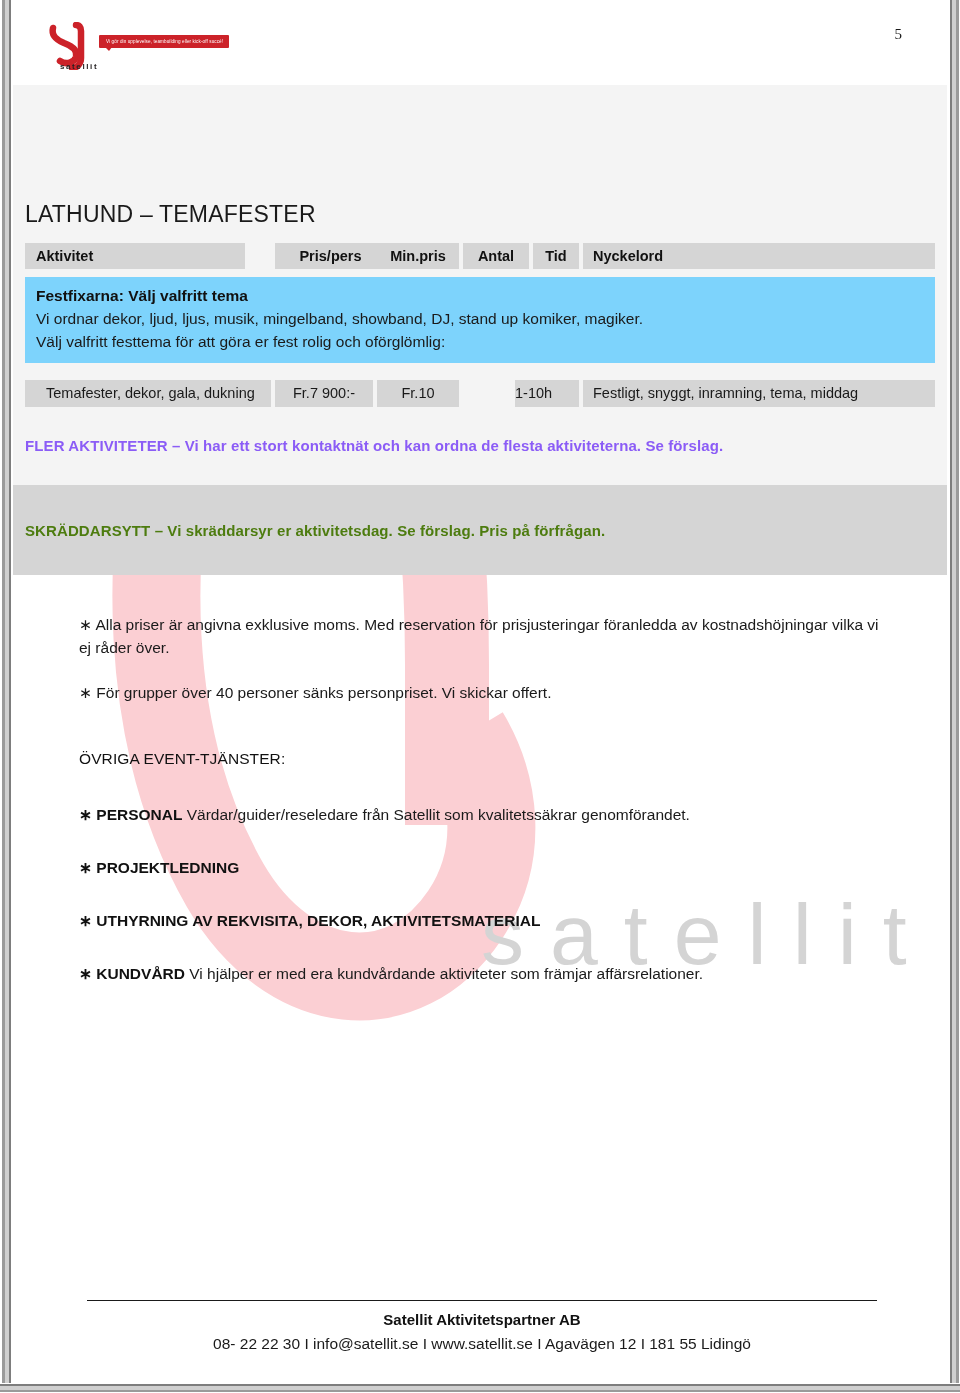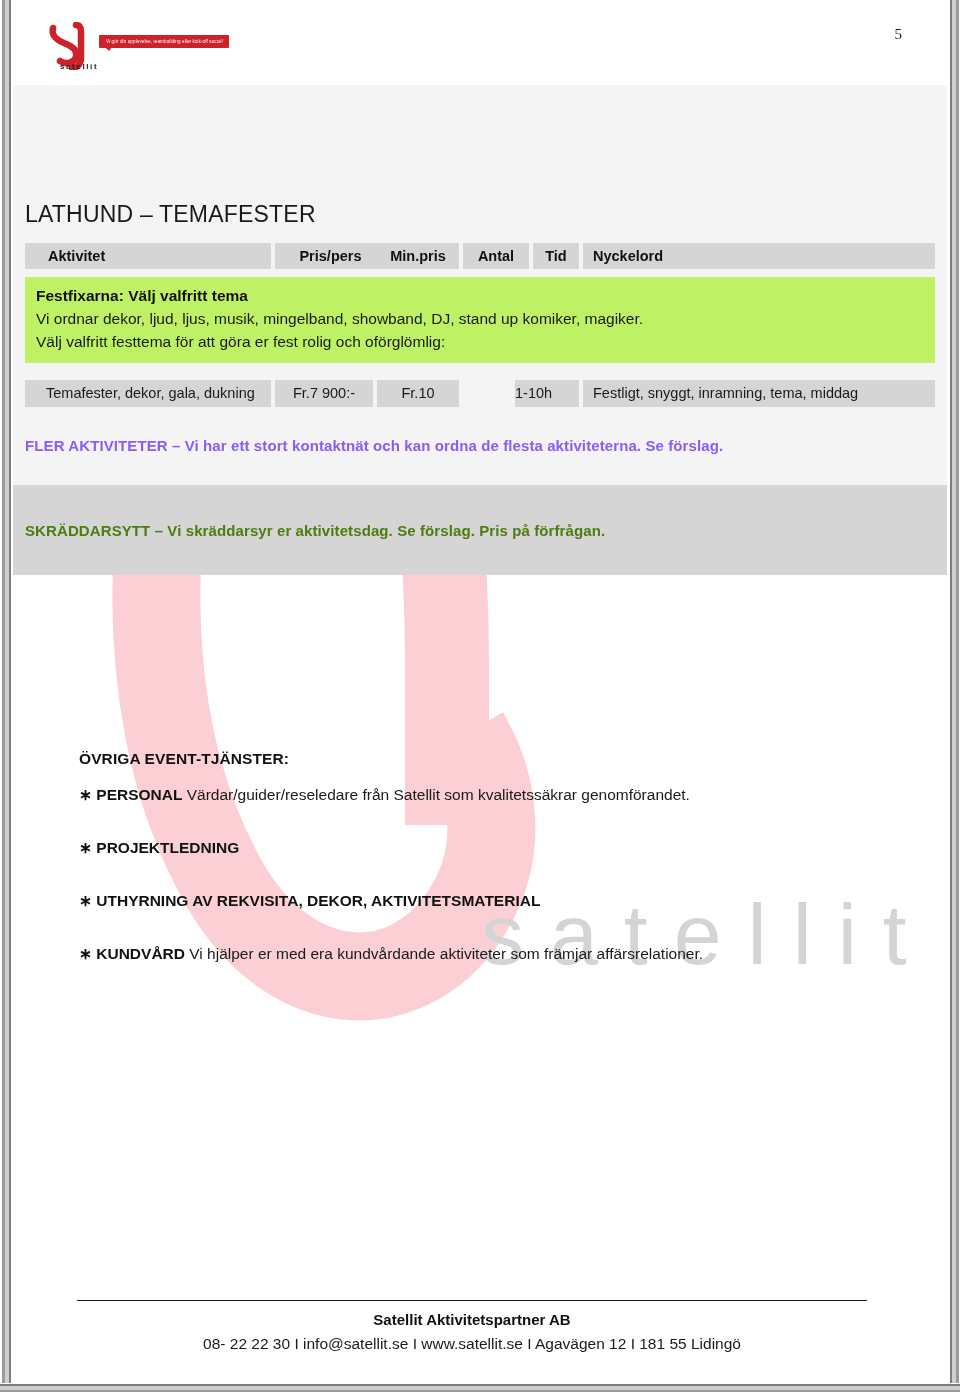--- a/index.html
+++ b/index.html
@@ -154,33 +154,33 @@
     height: 26px;
     background: #d5d5d5;
     font-size: 14.5px;
     font-weight: bold;
     color: #111111;
     line-height: 26px;
     white-space: nowrap;
   }
   .th > span { display: block; }
 
-  #th-aktivitet  { left: 0px;   width: 246px; padding-left: 23px; }
+  #th-aktivitet  { left: 0px;   width: 220px; padding-left: 11px; }
   #th-prispers   { left: 250px; width: 111px;  text-align: center; }
   #th-minpris    { left: 352px; width: 82px;  text-align: center; }
   #th-antal      { left: 438px; width: 66px;  text-align: center; }
   #th-tid        { left: 508px; width: 46px;  text-align: center; }
   #th-nyckelord  { left: 558px; width: 352px; padding-left: 10px; }
 
   
   #intro-block {
     position: absolute;
     left: 12px; top: 192px;
     width: 910px;
-    background: #bef264;
+    background: #7dd3fc;
     padding: 8px 0 10px 11px;
   }
   #intro-lead {
     font-size: 15.5px;
     font-weight: bold;
     color: #111111;
     line-height: 22px;
   }
   .intro-line {
     font-size: 15.5px;
@@ -258,41 +258,41 @@
   }
 
   
   #services {
     position: absolute;
     left: 66px; top: 665px;
     width: 800px;
   }
   #services-heading {
     font-size: 15.5px;
-    font-weight: bold;
+    font-weight: normal;
     color: #111111;
-    margin-bottom: 16px;
+    margin-bottom: 36px;
     letter-spacing: 0.1px;
   }
   .service-item {
     font-size: 15.5px;
     color: #1a1a1a;
     line-height: 22px;
     margin-bottom: 31px;
     white-space: nowrap;
   }
   .service-item .svc-label {
     font-weight: bold;
     color: #111111;
   }
 
   
   #footer {
     position: absolute;
-    left: 5px; bottom: 10px;
+    left: 15px; bottom: 10px;
     width: 934px; height: 96px;
     background: #ffffff;
   }
   #footer-rule {
     position: absolute;
     left: 72px; top: 13px;
     width: 790px; height: 0;
     border-top: 1.6px solid #1a1a1a;
   }
   #footer-company {
@@ -392,20 +392,24 @@
         <span>Festligt, snyggt, inramning, tema, middag</span>
       </div>
     </div>
 
     <div id="fler-band"></div>
     <div id="fler-text">FLER AKTIVITETER – Vi har ett stort kontaktnät och kan ordna de flesta aktiviteterna. Se förslag.</div>
 
     <div id="skraddarsytt-band"></div>
     <div id="skraddarsytt-text">SKRÄDDARSYTT – Vi skräddarsyr er aktivitetsdag. Se förslag. Pris på förfrågan.</div>
 
+    <div id="notes">
+      <div class="note">∗ Alla priser är angivna exklusive moms. Med reservation för prisjusteringar föranledda av kostnadshöjningar vilka vi ej råder över.</div>
+      <div class="note">∗ För grupper över 40 personer sänks personpriset. Vi skickar offert.</div>
+    </div>
 
     <div id="services">
       <div id="services-heading">ÖVRIGA EVENT-TJÄNSTER:</div>
 
       <div class="service-item">
         <span class="svc-label">∗ PERSONAL</span><span> Värdar/guider/reseledare från Satellit som kvalitetssäkrar genomförandet.</span>
       </div>
       <div class="service-item">
         <span class="svc-label">∗ PROJEKTLEDNING</span><span></span>
       </div>

